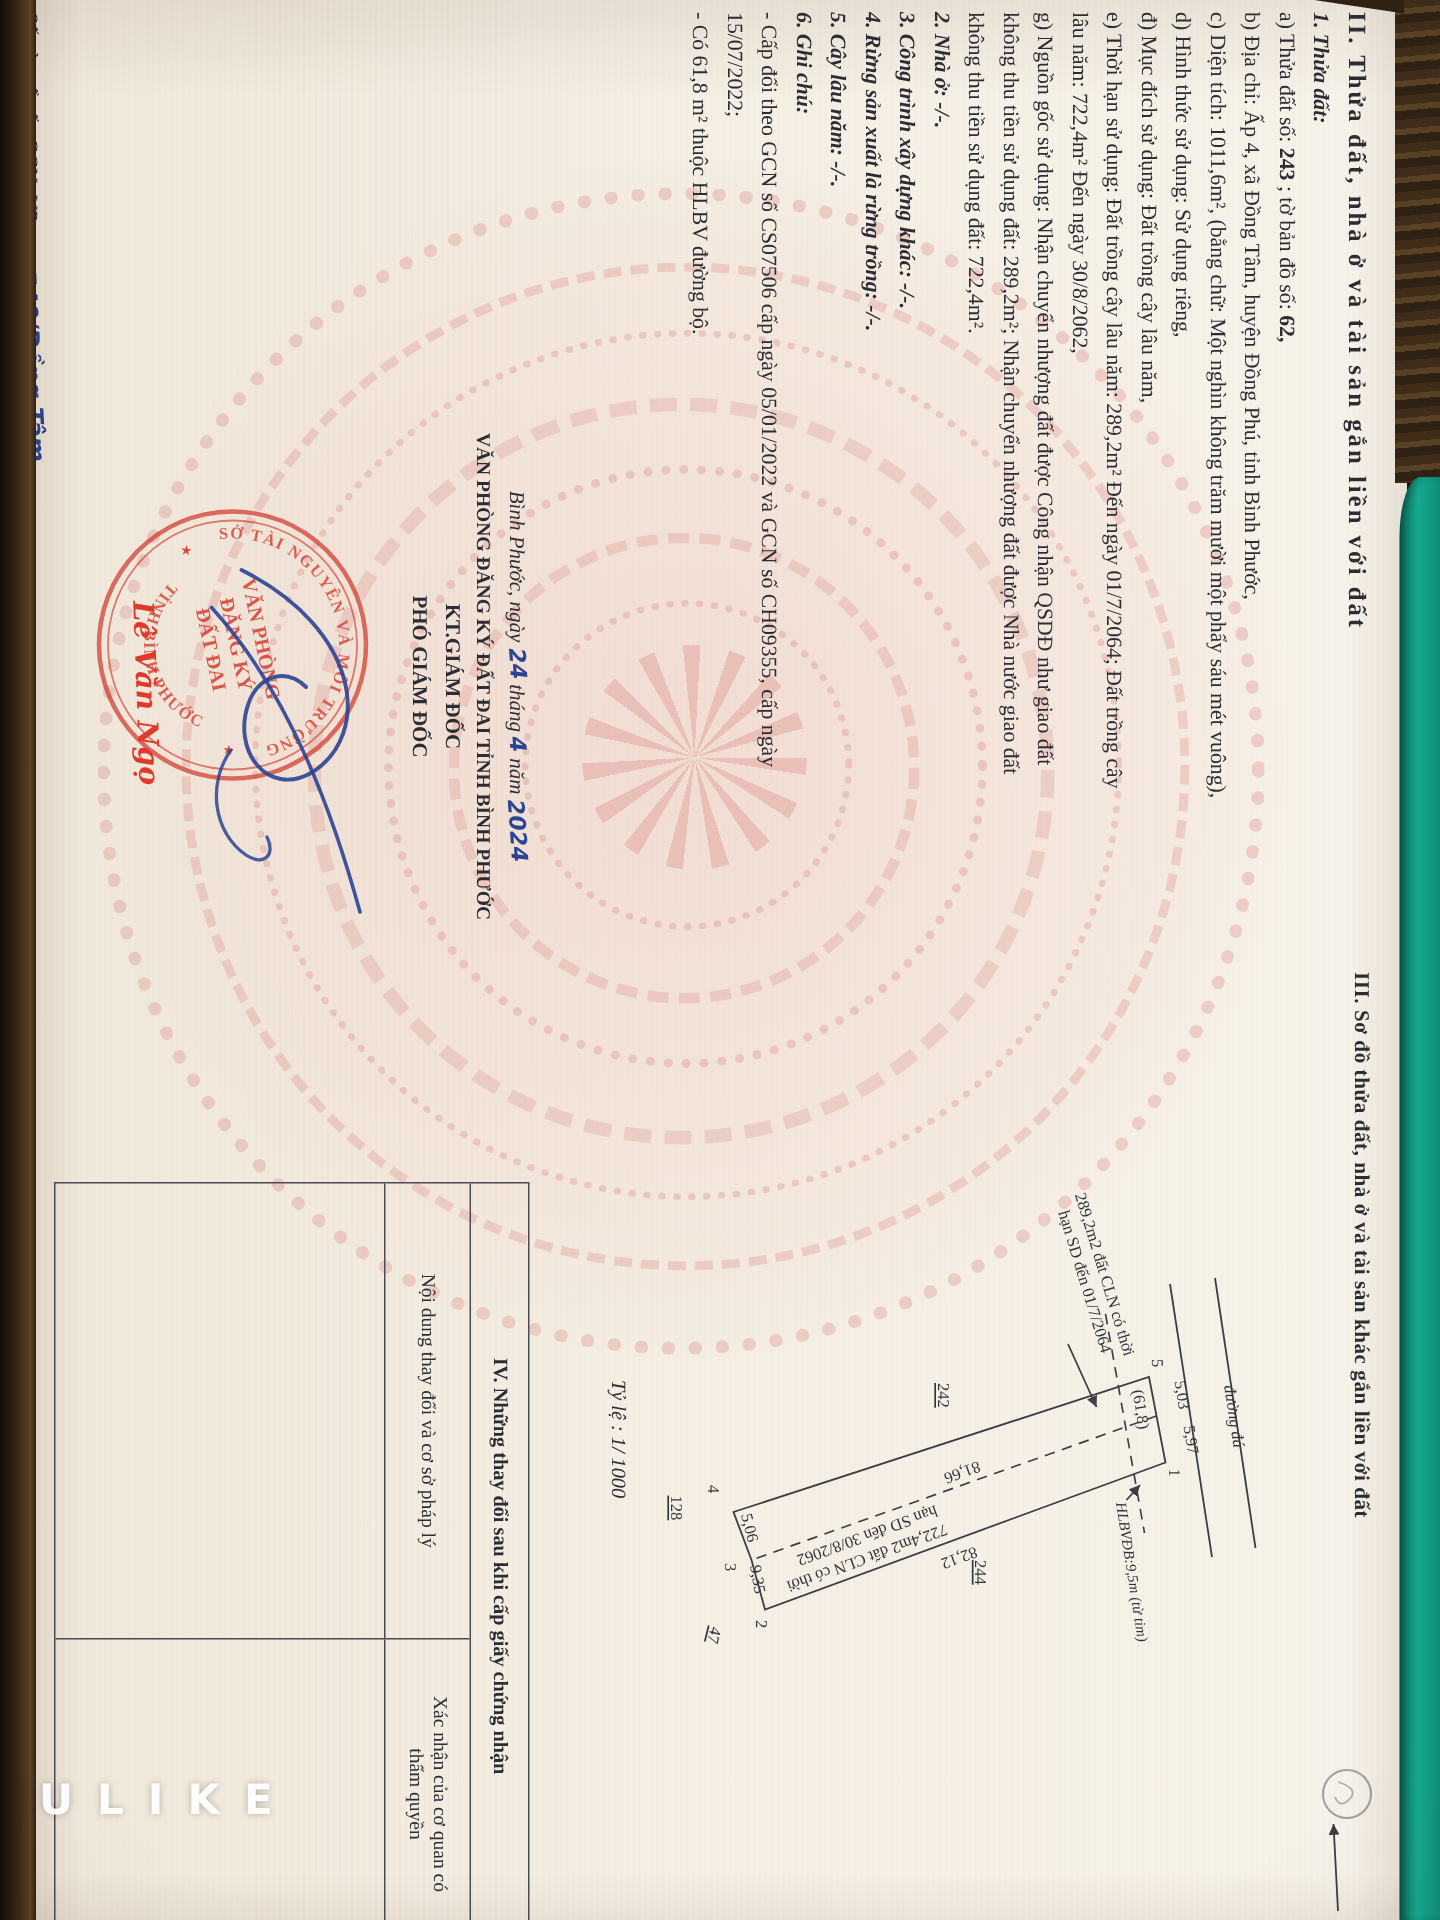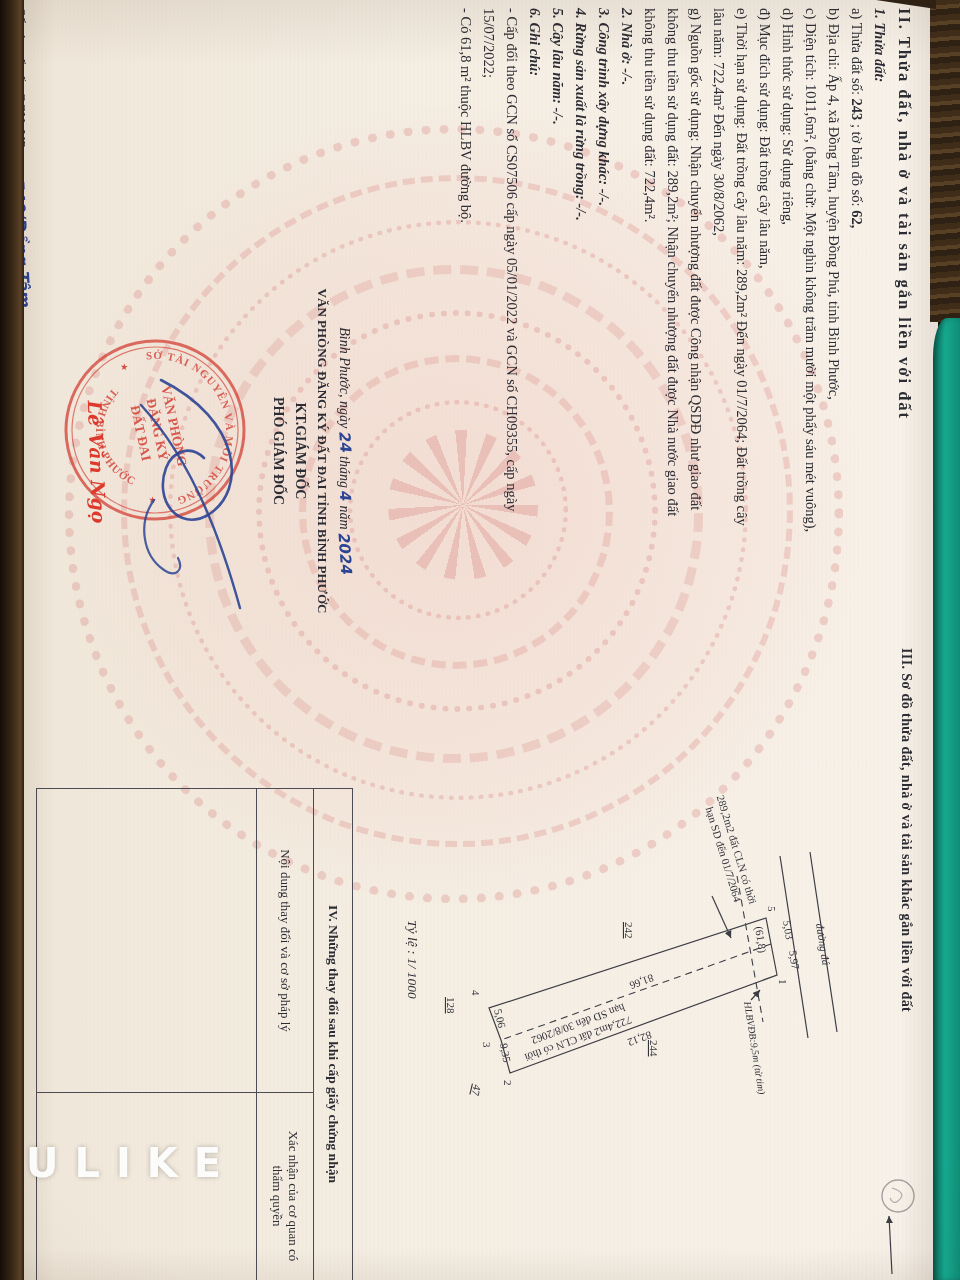--- a/index.html
+++ b/index.html
@@ -75,22 +75,22 @@
     background:linear-gradient(to right,#130d07,#3c2a18 55%,#5c4228 85%,#2c1f12);}
   .wood-tr{position:absolute;right:0;top:0;width:30px;height:322px;z-index:6;
     background:repeating-linear-gradient(175deg,#3f2d1a 0 6px,#584025 6px 10px,#2f2113 10px 16px);}
   .top-sliver{position:absolute;right:24px;top:0;width:60px;height:9px;z-index:6;background:#2f2113;
     clip-path:polygon(0 0,100% 0,100% 100%);}
   .teal{position:absolute;right:0;top:318px;width:27px;height:962px;z-index:6;
     background:linear-gradient(to right,#0b6d5d,#16a98f 45%,#0f8d77);
     border-top-left-radius:14px 40px;box-shadow:inset 4px 0 6px -2px rgba(0,0,0,.35);}
   .vignette{position:absolute;inset:0;z-index:7;pointer-events:none;
     background:radial-gradient(120% 100% at 50% 45%, transparent 60%, rgba(40,25,12,.12));}
-  .ulike{position:absolute;left:26px;top:1140px;z-index:9;font-family:"DejaVu Sans",sans-serif;
-    font-weight:bold;font-size:40px;letter-spacing:16px;color:rgba(255,255,255,.95);
+  .ulike{position:absolute;left:26px;top:1183px;z-index:9;font-family:"DejaVu Sans",sans-serif;
+    font-weight:bold;font-size:28px;letter-spacing:16px;color:rgba(255,255,255,.95);
     text-shadow:0 0 5px rgba(0,0,0,.25);}
 </style>
 </head>
 <body>
 
 <div class="photo">
 
   <div class="page">
 
     <div>

